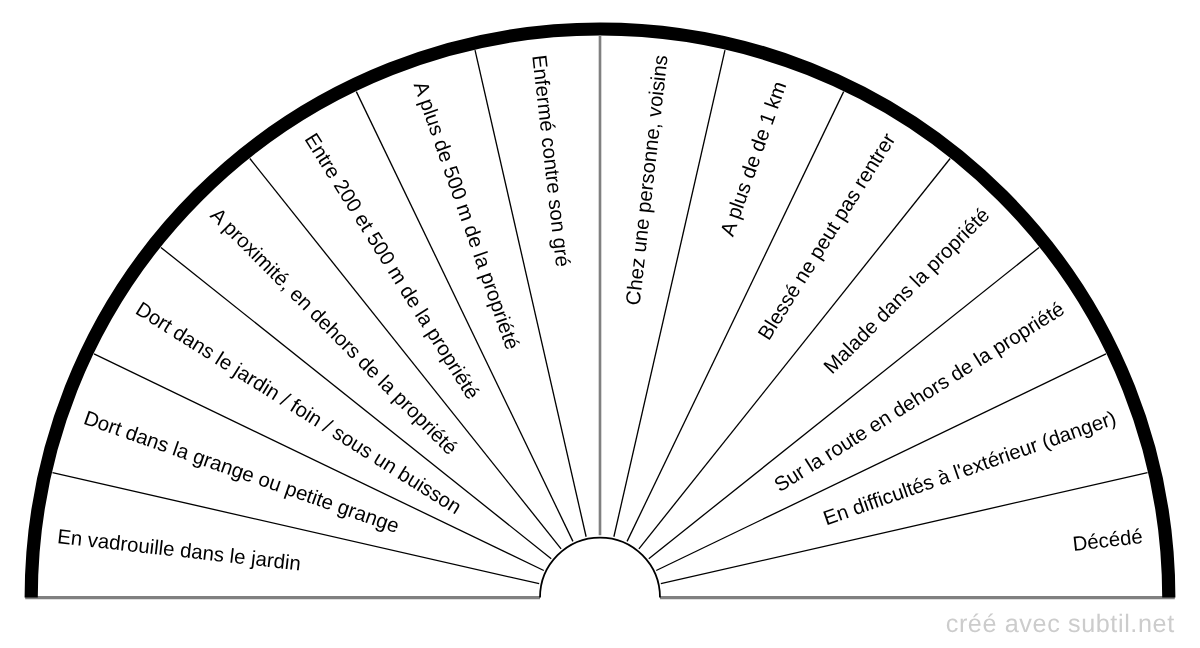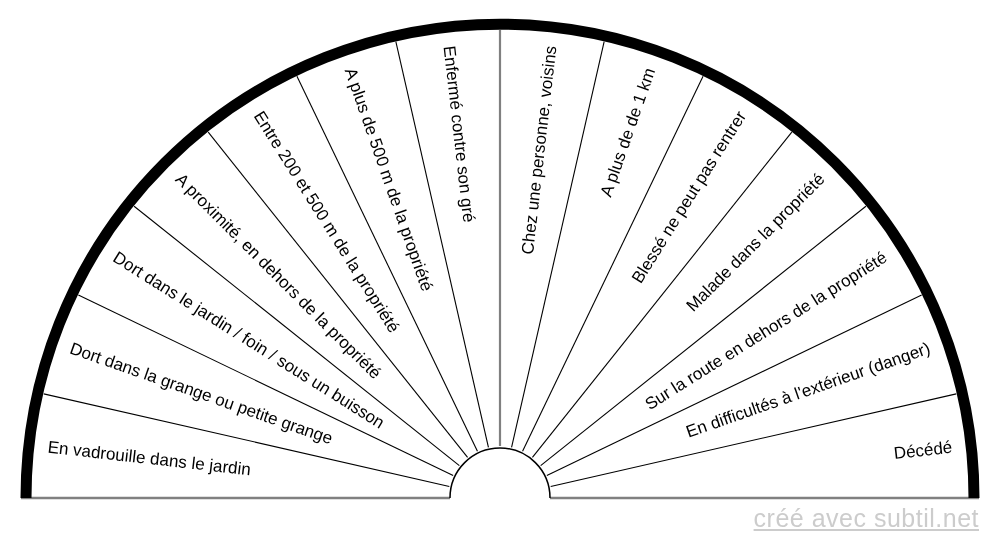--- a/index.html
+++ b/index.html
@@ -13,25 +13,24 @@
   }
   svg text {
     font-family: "Liberation Sans", sans-serif;
     font-size: 17px;
     fill: #000000;
   }
   .watermark {
     position: absolute;
     right: 21px;
     bottom: 7px;
-    font-size: 25px;
+    font-size: 21px;
     color: #cccccc;
     letter-spacing: 0.5px;
     user-select: none;
-    text-decoration: underline;
   }
 </style>
 </head>
 <body>
 
 <div class="stage">
   <svg id="chart" width="1000" height="540" viewBox="0 0 1000 540">
       <line x1="21" y1="498" x2="450" y2="498" stroke="#808080" stroke-width="2.6"></line>
       <line x1="550" y1="498" x2="979" y2="498" stroke="#808080" stroke-width="2.6"></line>
       <line x1="449.30374856654515" y1="486.42891143427164" x2="43.733737098906545" y2="393.8602029084448" stroke="#000000" stroke-width="1.1"></line>

